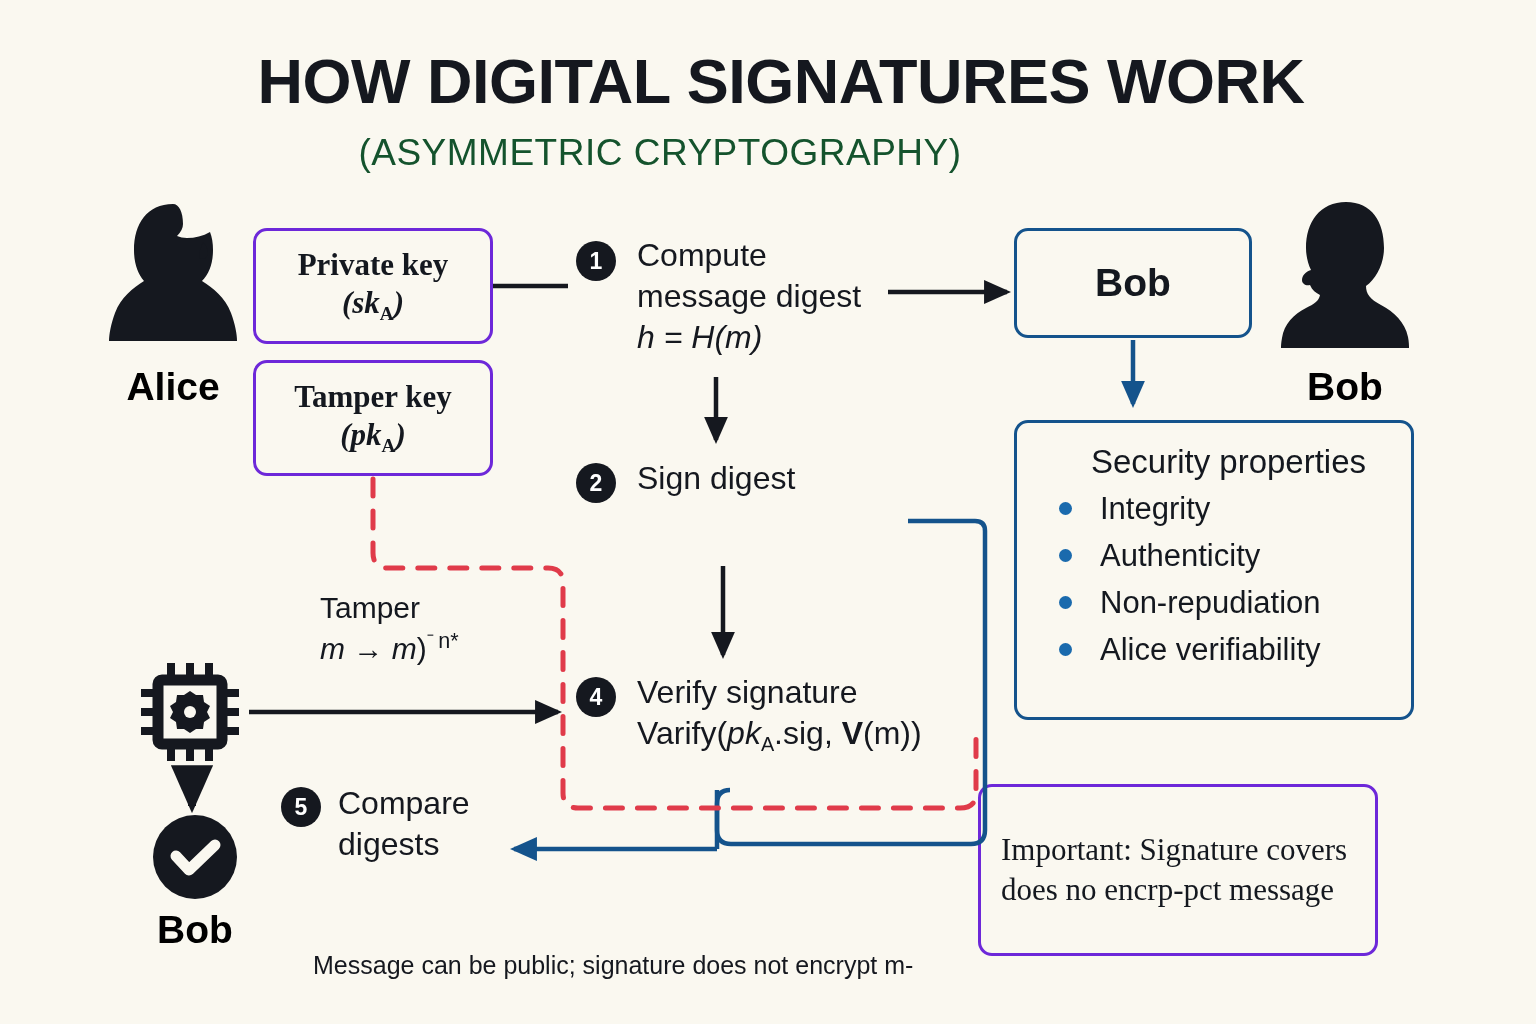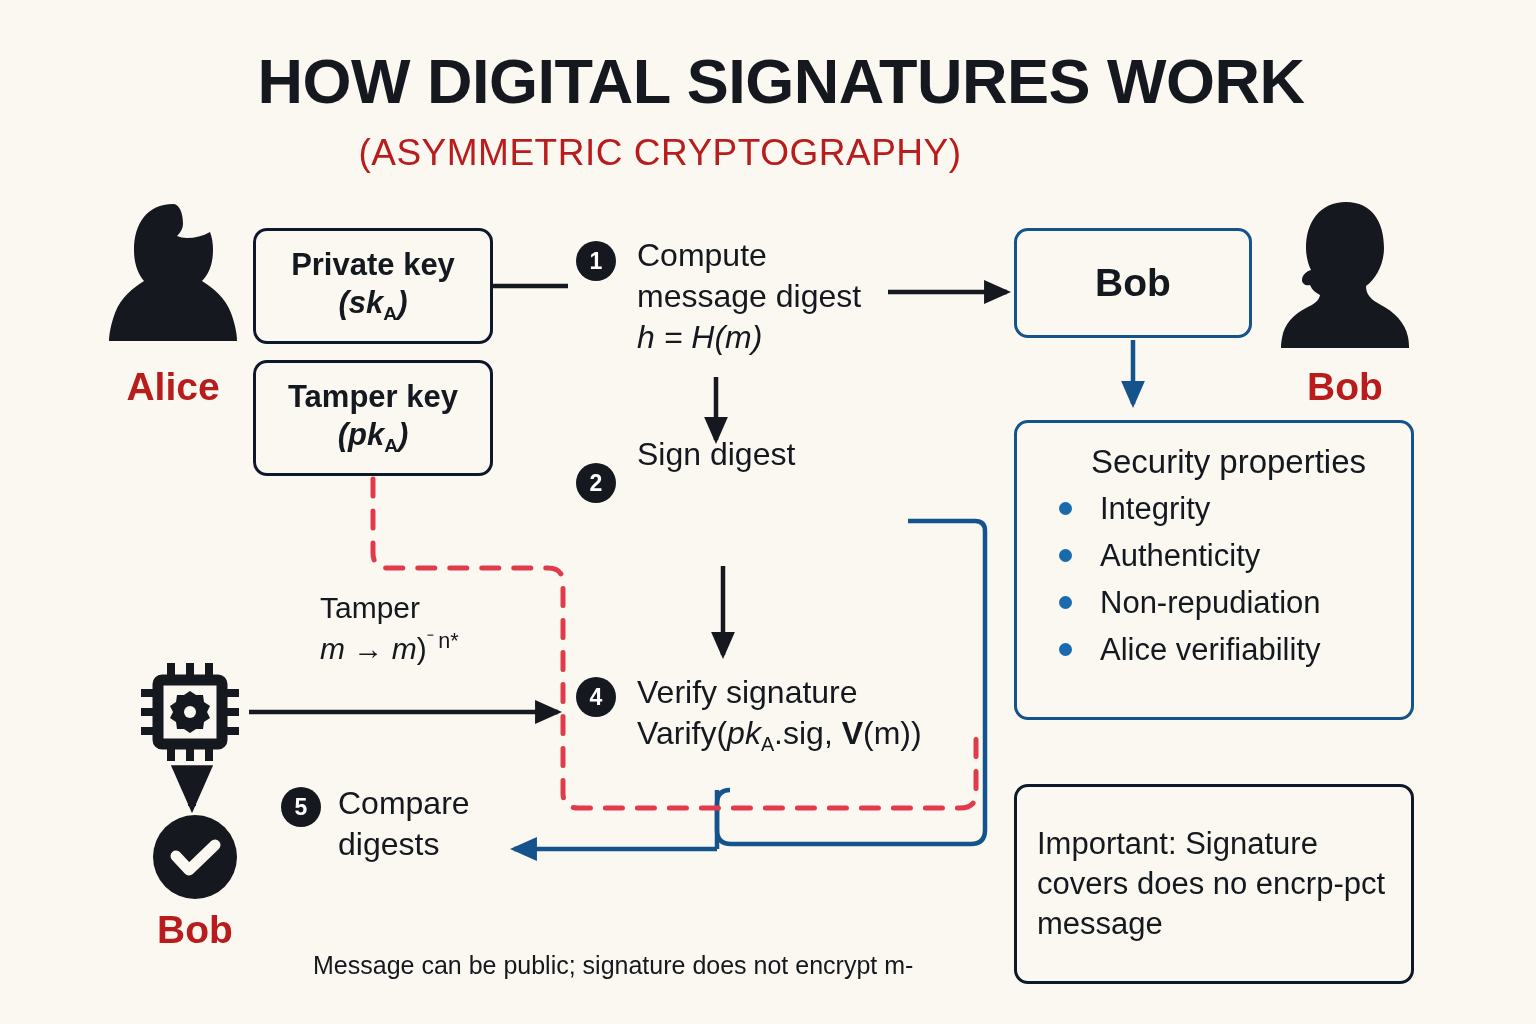--- a/index.html
+++ b/index.html
@@ -27,50 +27,50 @@
     letter-spacing: -0.5px;
     color: #15181f;
     line-height: 1.05;
     padding-left: 13px;
   }
   #subtitle {
     left: 0; top: 132px; width: 1320px;
     text-align: center;
     font-size: 37px;
     letter-spacing: 0.5px;
-    color: #b91c1c;
+    color: #14532d;
   }
 
   
   .box {
     box-sizing: border-box;
     border-radius: 14px;
     background: #faf8f0;
     display: flex;
     flex-direction: column;
     justify-content: center;
   }
-  .box-dark { border: 3px solid #0f172a; }
+  .box-dark { border: 3px solid #6d28d9; font-family: Liberation Serif, serif; }
   .box-blue { border: 3px solid #14538c; }
 
   .keybox {
     text-align: center;
     font-size: 31px;
     font-weight: bold;
     line-height: 1.22;
   }
   .keybox .sub { font-style: italic; font-weight: bold; }
   .keybox .sub sub { font-size: 0.62em; font-style: normal; }
 
   
   .person-label {
     text-align: center;
     font-size: 39px;
     font-weight: bold;
-    color: #b91c1c;
+    color: #000000;
   }
 
   
   .step-num {
     position: absolute;
     width: 40px; height: 40px;
     border-radius: 50%;
     background: #15181f;
     color: #ffffff;
     font-size: 23px;
@@ -168,21 +168,21 @@
   </div>
 
   <div class="abs step-num" style="left:576px; top:241px;">1</div>
   <div class="abs step-text" style="left:637px; top:235px;">
     <span>Compute</span><br>
     <span>message digest</span><br>
     <span class="fx"><i>h</i> = <i>H</i>(<i>m</i>)</span>
   </div>
 
   <div class="abs step-num" style="left:576px; top:463px;">2</div>
-  <div class="abs step-text" style="left:637px; top:434px;">
+  <div class="abs step-text" style="left:637px; top:458px;">
     <span>Sign digest</span><br>
   </div>
 
   <div class="abs step-num" style="left:576px; top:677px;">4</div>
   <div class="abs step-text" style="left:637px; top:672px;">
     <span>Verify signature</span><br>
     <span>Varify(<i>pk</i><sub style="font-size:0.62em">A</sub>.sig, <b>V</b>(m))</span>
   </div>
 
   <div class="abs step-num" style="left:281px; top:787px;">5</div>
@@ -250,21 +250,21 @@
     <div class="sec-li">
       <span class="sec-dot"></span>
       <span>Non-repudiation</span>
     </div>
     <div class="sec-li">
       <span class="sec-dot"></span>
       <span>Alice verifiability</span>
     </div>
   </div>
 
-  <div class="abs box box-dark" style="left:1014px; top:784px; width:400px; height:200px;">
+  <div class="abs box box-dark" style="left:978px; top:784px; width:400px; height:172px;">
     <div id="important-box-text">Important: Signature covers does no encrp-pct message</div>
   </div>
 
   <div class="abs" id="footnote" style="left:313px; top:912px; width:700px;">
     <div>Message can be public; signature does not encrypt m-</div>
     <div>Example: SHA-256 for H; ECDSA (secp256k1) for Sign</div>
   </div>
 
   <svg class="overlay">
     <defs>

